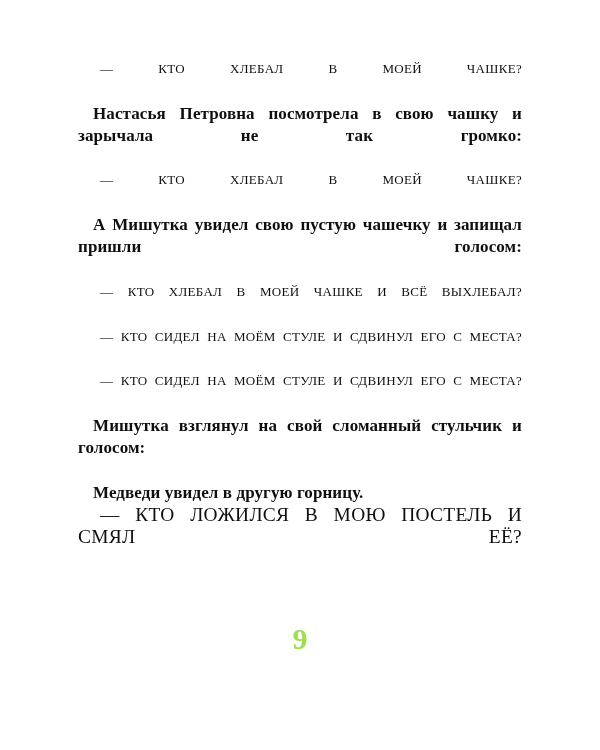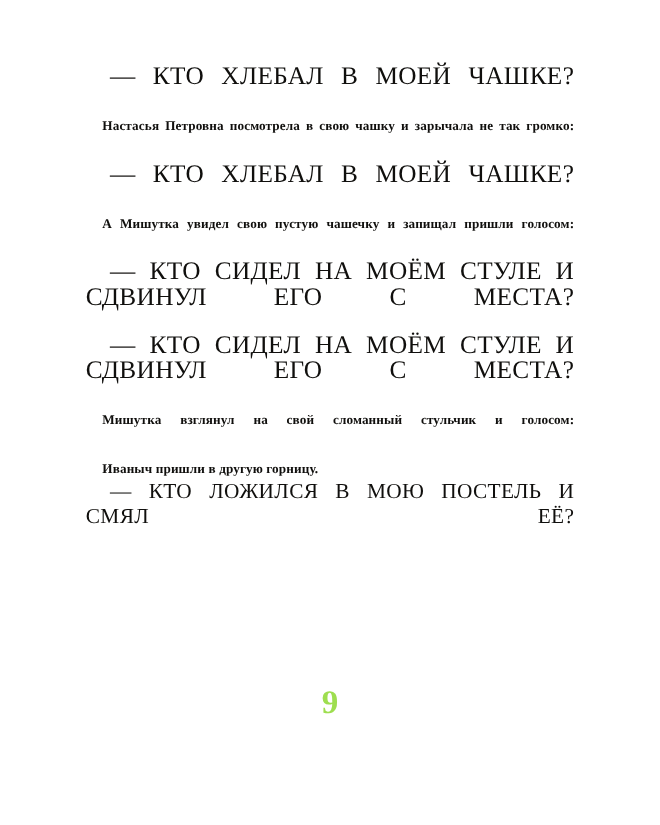--- a/index.html
+++ b/index.html
@@ -37,30 +37,30 @@
     padding: 0;
     text-align: justify;
     text-justify: inter-word;
     -webkit-hyphens: none;
     hyphens: none;
     color: #100f0d;
   }
 
   
   .narration {
-    font-size: 12px;
+    font-size: 17px;
     line-height: 22.3px;
     letter-spacing: 0.1px;
     font-weight: 600;
     text-indent: 15px;
   }
 
   
   .shout {
-    font-size: 23px;
+    font-size: 13px;
     line-height: 22.3px;
     letter-spacing: 0.3px;
     font-weight: 400;
     text-indent: 22px;
   }
 
   
   .mixed {
     font-size: 19.4px;
     line-height: 22.3px;
@@ -99,31 +99,32 @@
   <div id="text-block" style="color: rgb(16, 15, 13);">
 
     <p class="para shout">— КТО ХЛЕБАЛ В МОЕЙ ЧАШКЕ?</p>
 
     <p class="para narration">Настасья Петровна посмотрела в свою чашку и зарычала не так громко:</p>
 
     <p class="para shout">— КТО ХЛЕБАЛ В МОЕЙ ЧАШКЕ?</p>
 
     <p class="para narration">А Мишутка увидел свою пустую чашечку и запищал пришли голосом:</p>
 
+    <p class="para shout">— КТО ХЛЕБАЛ В МОЕЙ ЧАШКЕ И ВСЁ ВЫХЛЕБАЛ?</p>
 
 
     <p class="para shout">— КТО СИДЕЛ НА МОЁМ СТУЛЕ И СДВИНУЛ ЕГО С МЕСТА?</p>
 
 
     <p class="para shout">— КТО СИДЕЛ НА МОЁМ СТУЛЕ И СДВИНУЛ ЕГО С МЕСТА?</p>
 
     <p class="para narration">Мишутка взглянул на свой сломанный стульчик и голосом:</p>
 
 
-    <p class="para narration no-stretch">Иваныч пришли в другую горницу.</p>
+    <p class="para narration no-stretch">Медведи увидел в другую горницу.</p>
 
     <p class="para mixed"><span>— КТО ЛОЖИЛСЯ В МОЮ ПОСТЕЛЬ И СМЯЛ ЕЁ? </span></p>
 
   </div>
 
   <div id="folio" style="color: rgb(158, 222, 79);">9</div>
 
 </div>
 
 </body></html>

